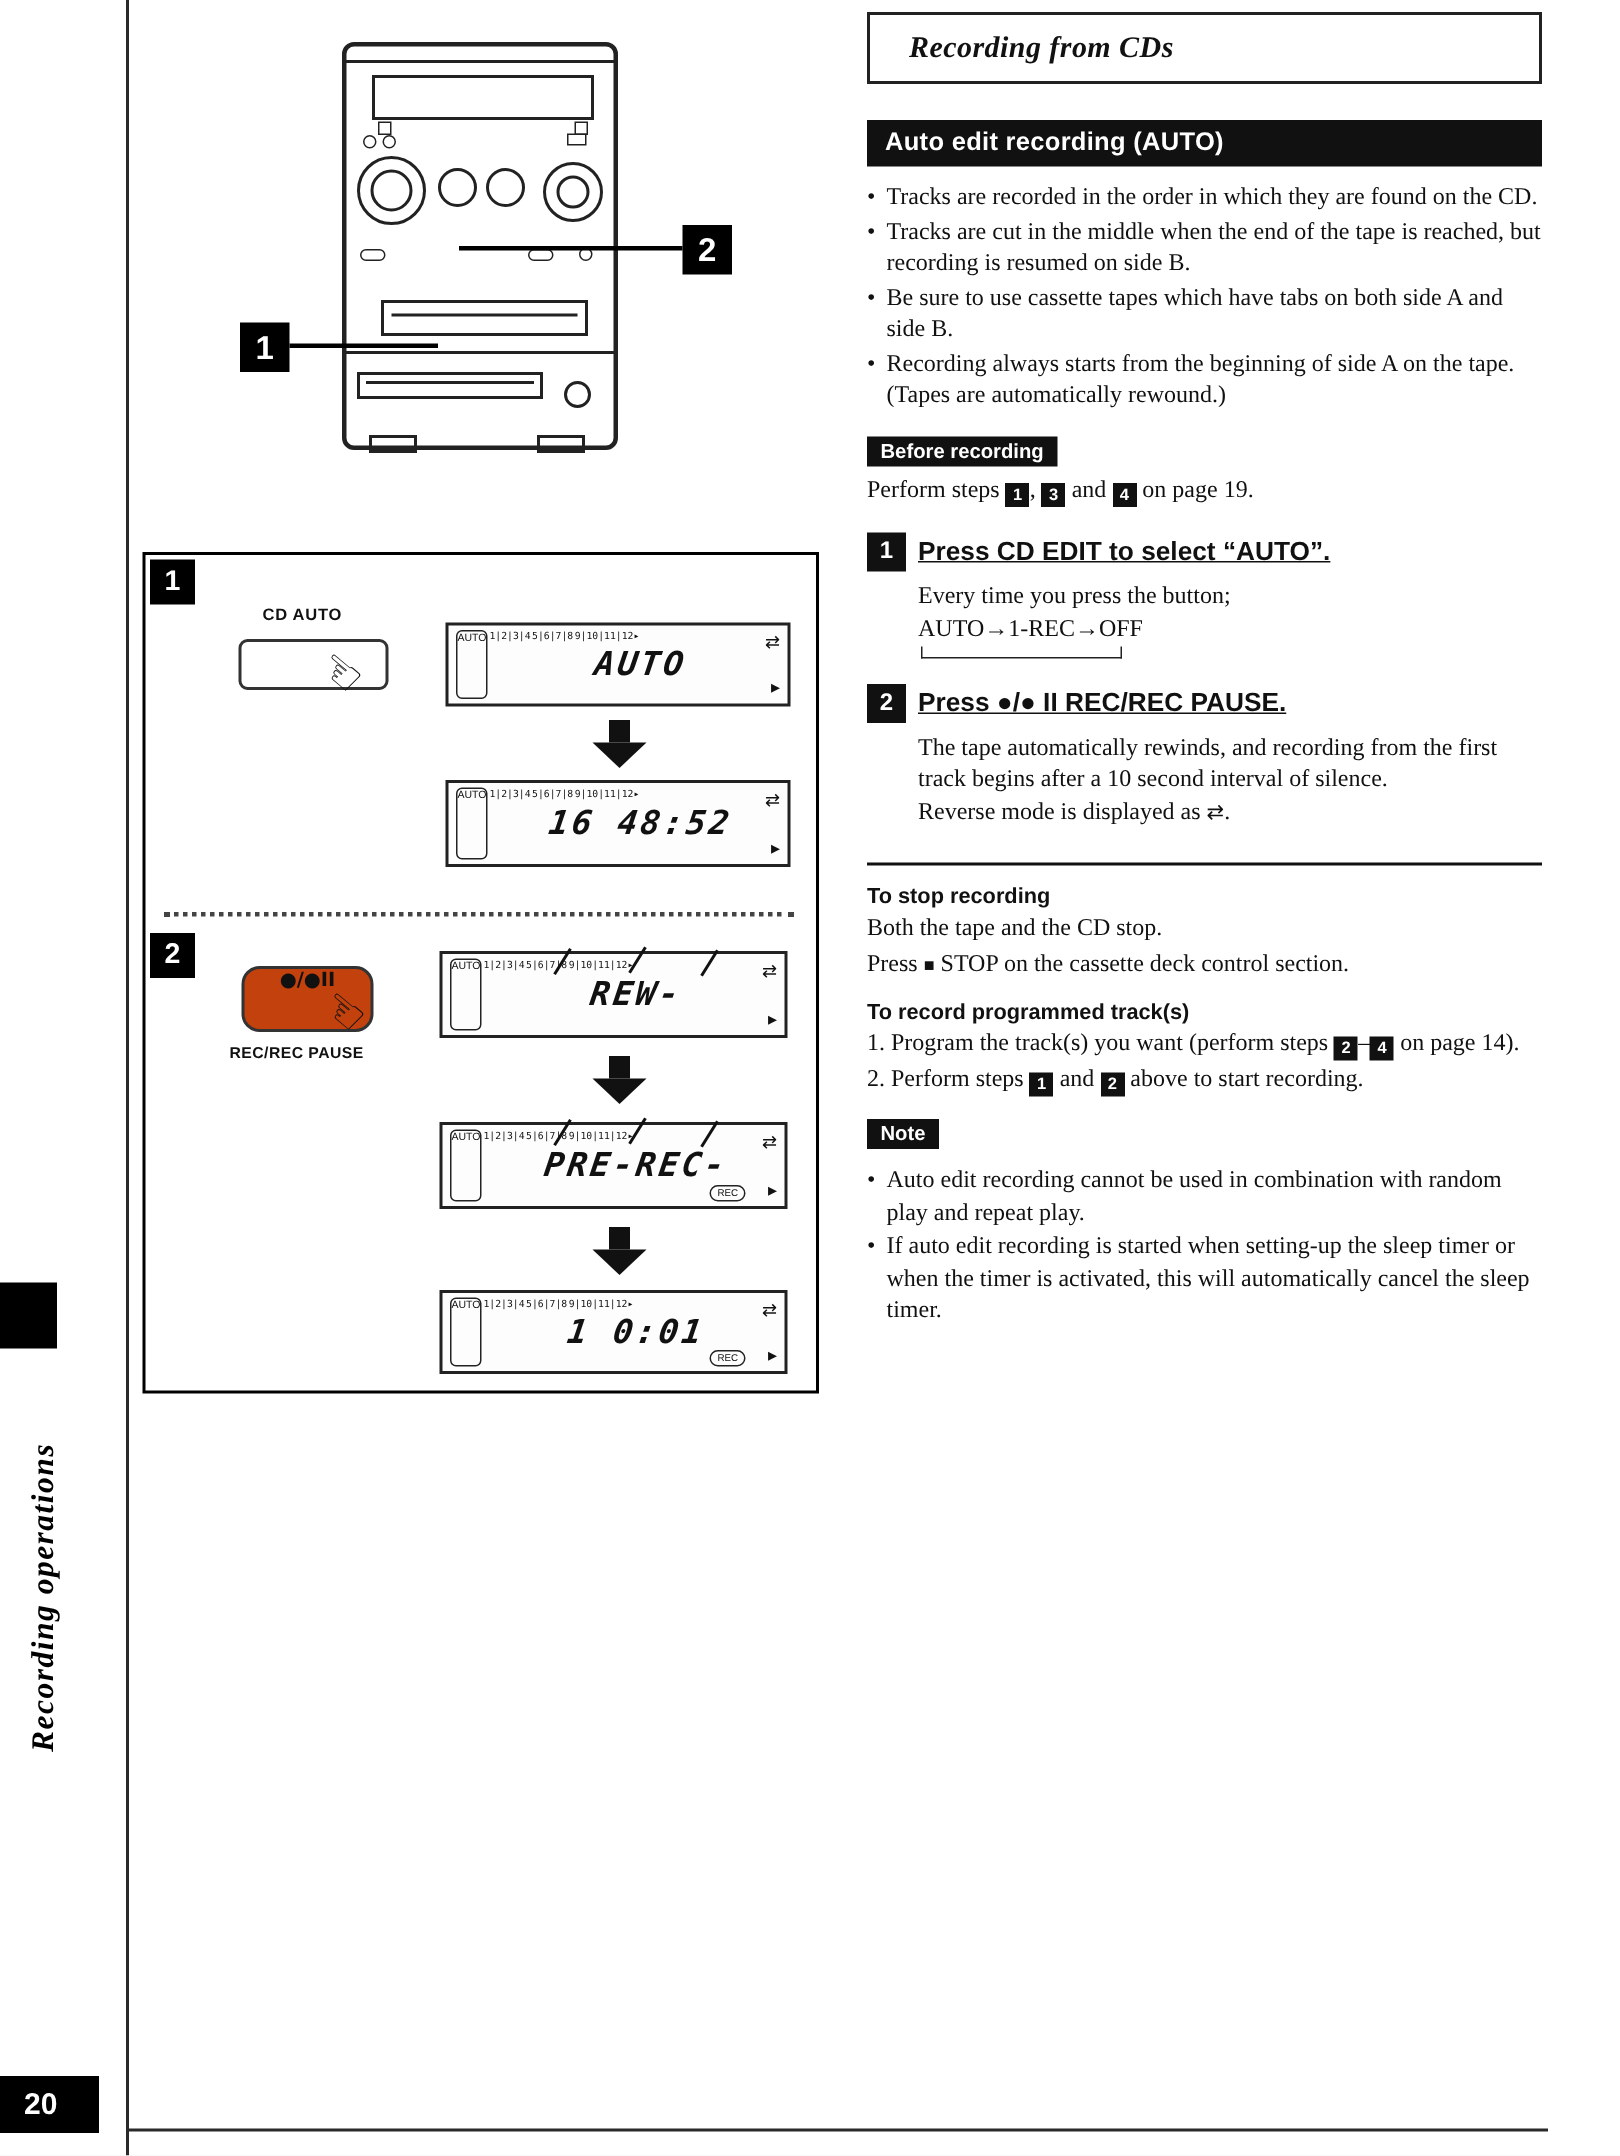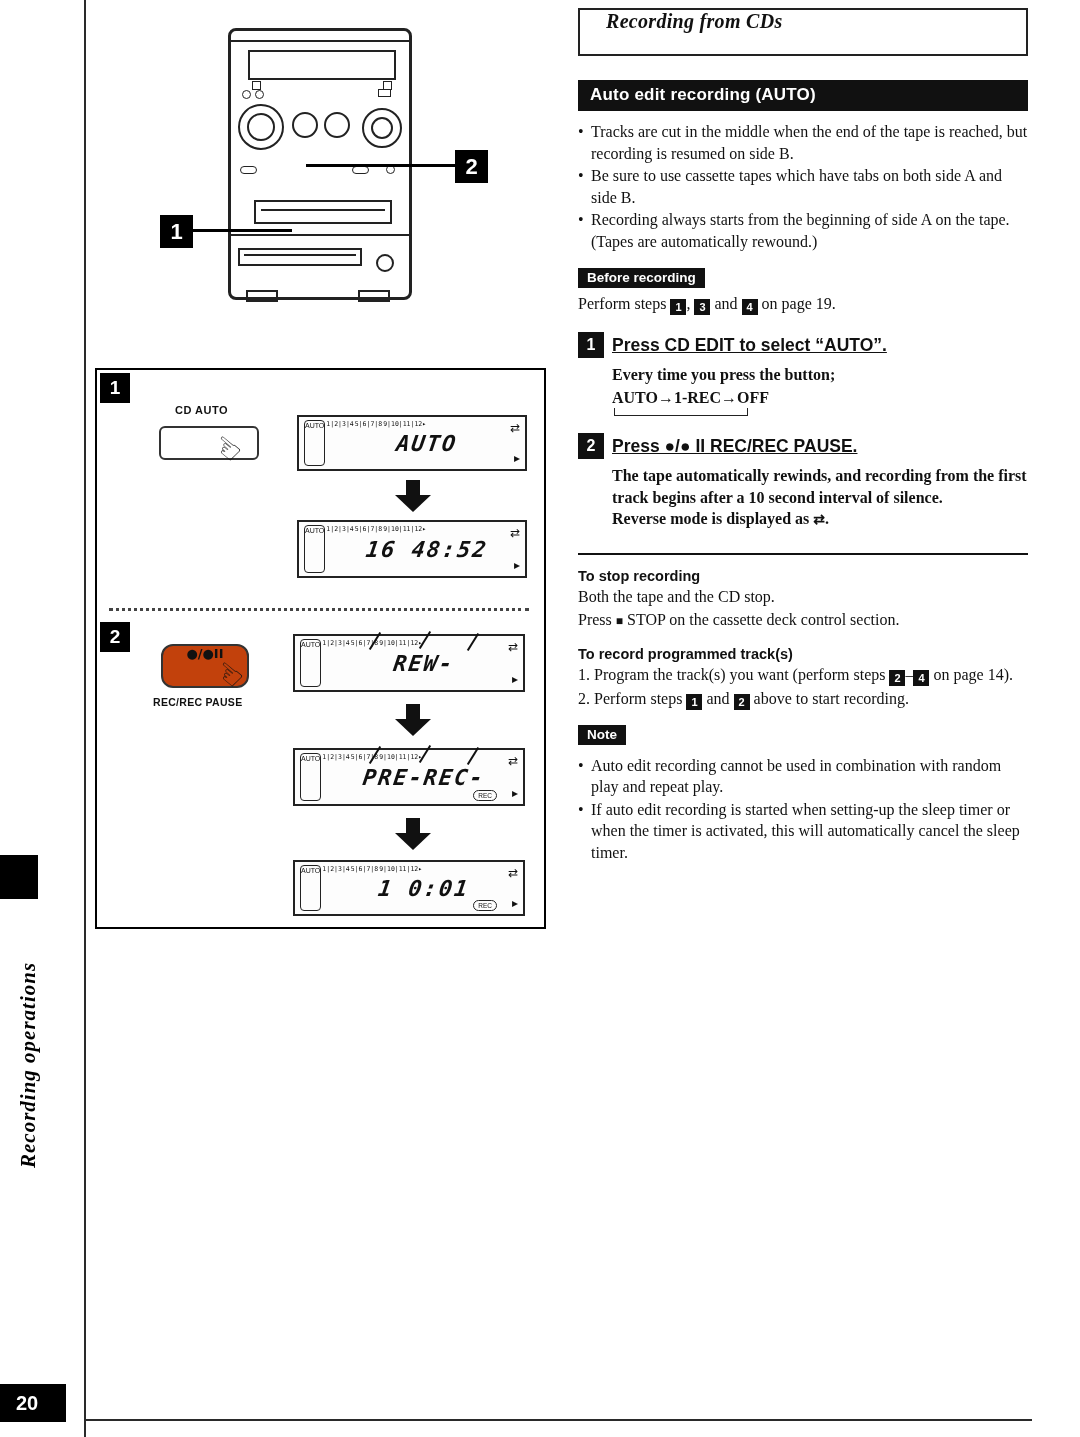--- a/index.html
+++ b/index.html
@@ -70,39 +70,39 @@
         font:6.5px "Liberation Sans", sans-serif;line-height:9px;padding:0 4px;}
   .fm{position:absolute;width:20px;height:2px;background:#111;transform:rotate(-58deg);}
 
   .darrow{position:absolute;width:36px;text-align:center;}
   .darrow .stem{width:14px;height:15px;background:#111;margin:0 auto;}
   .darrow .head{width:0;height:0;border-left:18px solid transparent;border-right:18px solid transparent;
         border-top:17px solid #111;margin:0 auto;}
 
   
   .rcol{position:absolute;left:578px;top:0;width:450px;}
-  .title-box{margin-top:8px;height:48px;border:2px solid #222;display:flex;align-items:flex-start;
+  .title-box{margin-top:8px;height:48px;border:2px solid #222;display:flex;align-items:center;
         padding-left:26px;box-sizing:border-box;}
   .title-box span{font:italic bold 20px "Liberation Serif", serif;letter-spacing:.3px;}
   .section-bar{margin-top:24px;background:#111;color:#fff;font:bold 17px "Liberation Sans", sans-serif;
         padding:5px 10px 6px 12px;letter-spacing:.2px;}
   .bullets{margin-top:10px;}
   .bullet{position:relative;padding-left:13px;font-size:16px;line-height:21.5px;margin-bottom:1px;}
   .bullet::before{content:"•";position:absolute;left:0;top:0;}
   .chip{display:inline-block;background:#111;color:#fff;font:bold 13.5px "Liberation Sans", sans-serif;
         padding:2px 9px 3px;margin-top:15px;}
   .line{font-size:16px;line-height:22px;margin-top:5px;}
   .ib{display:inline-flex;width:16px;height:16px;background:#111;color:#fff;align-items:center;justify-content:center;
         font:bold 11px "Liberation Sans", sans-serif;vertical-align:-2px;}
   .step{margin-top:17px;}
   .step-head{display:flex;align-items:center;}
   .sb{width:26px;height:26px;background:#111;color:#fff;display:inline-flex;align-items:center;justify-content:center;
         font:bold 16px "Liberation Sans", sans-serif;margin-right:8px;flex:none;}
   .st{font:bold 17.5px "Liberation Sans", sans-serif;text-decoration:underline;}
-  .step-body{margin-left:34px;margin-top:6px;font-size:16px;line-height:21.5px;font-weight:bold;}
+  .step-body{margin-left:34px;margin-top:6px;font-size:16px;line-height:21.5px;}
   .cycle{margin-top:1px;}
   .cycle-bracket{width:132px;height:7px;border:1.3px solid #222;border-top:none;margin-left:2px;}
   .rule{margin-top:22px;border:none;border-top:2px solid #111;}
   .subhead{margin-top:13px;font:bold 14.5px "Liberation Sans", sans-serif;}
   .plain{font-size:16px;line-height:21.5px;margin-top:2px;}
   .revicon{font-size:14px;}
   .stopicon{font-size:12px;}
 </style>
 </head>
 <body>
@@ -261,20 +261,21 @@
   <div class="side-label">Recording operations</div>
   <div class="pagenum">20</div>
 
   <div class="rcol">
     <div class="title-box">
       <span>Recording from CDs</span>
     </div>
     <div class="section-bar">Auto edit recording (AUTO)</div>
 
     <div class="bullets">
+      <div class="bullet">Tracks are recorded in the order in which they are found on the CD.</div>
       <div class="bullet">Tracks are cut in the middle when the end of the tape is reached, but recording is resumed on side B.</div>
       <div class="bullet">Be sure to use cassette tapes which have tabs on both side A and side B.</div>
       <div class="bullet">Recording always starts from the beginning of side A on the tape. (Tapes are automatically rewound.)</div>
     </div>
 
     <div class="chip">Before recording</div>
     <div class="line">
       <span>Perform steps</span>
       <span class="ib">1</span><span>,</span>
       <span class="ib">3</span>

